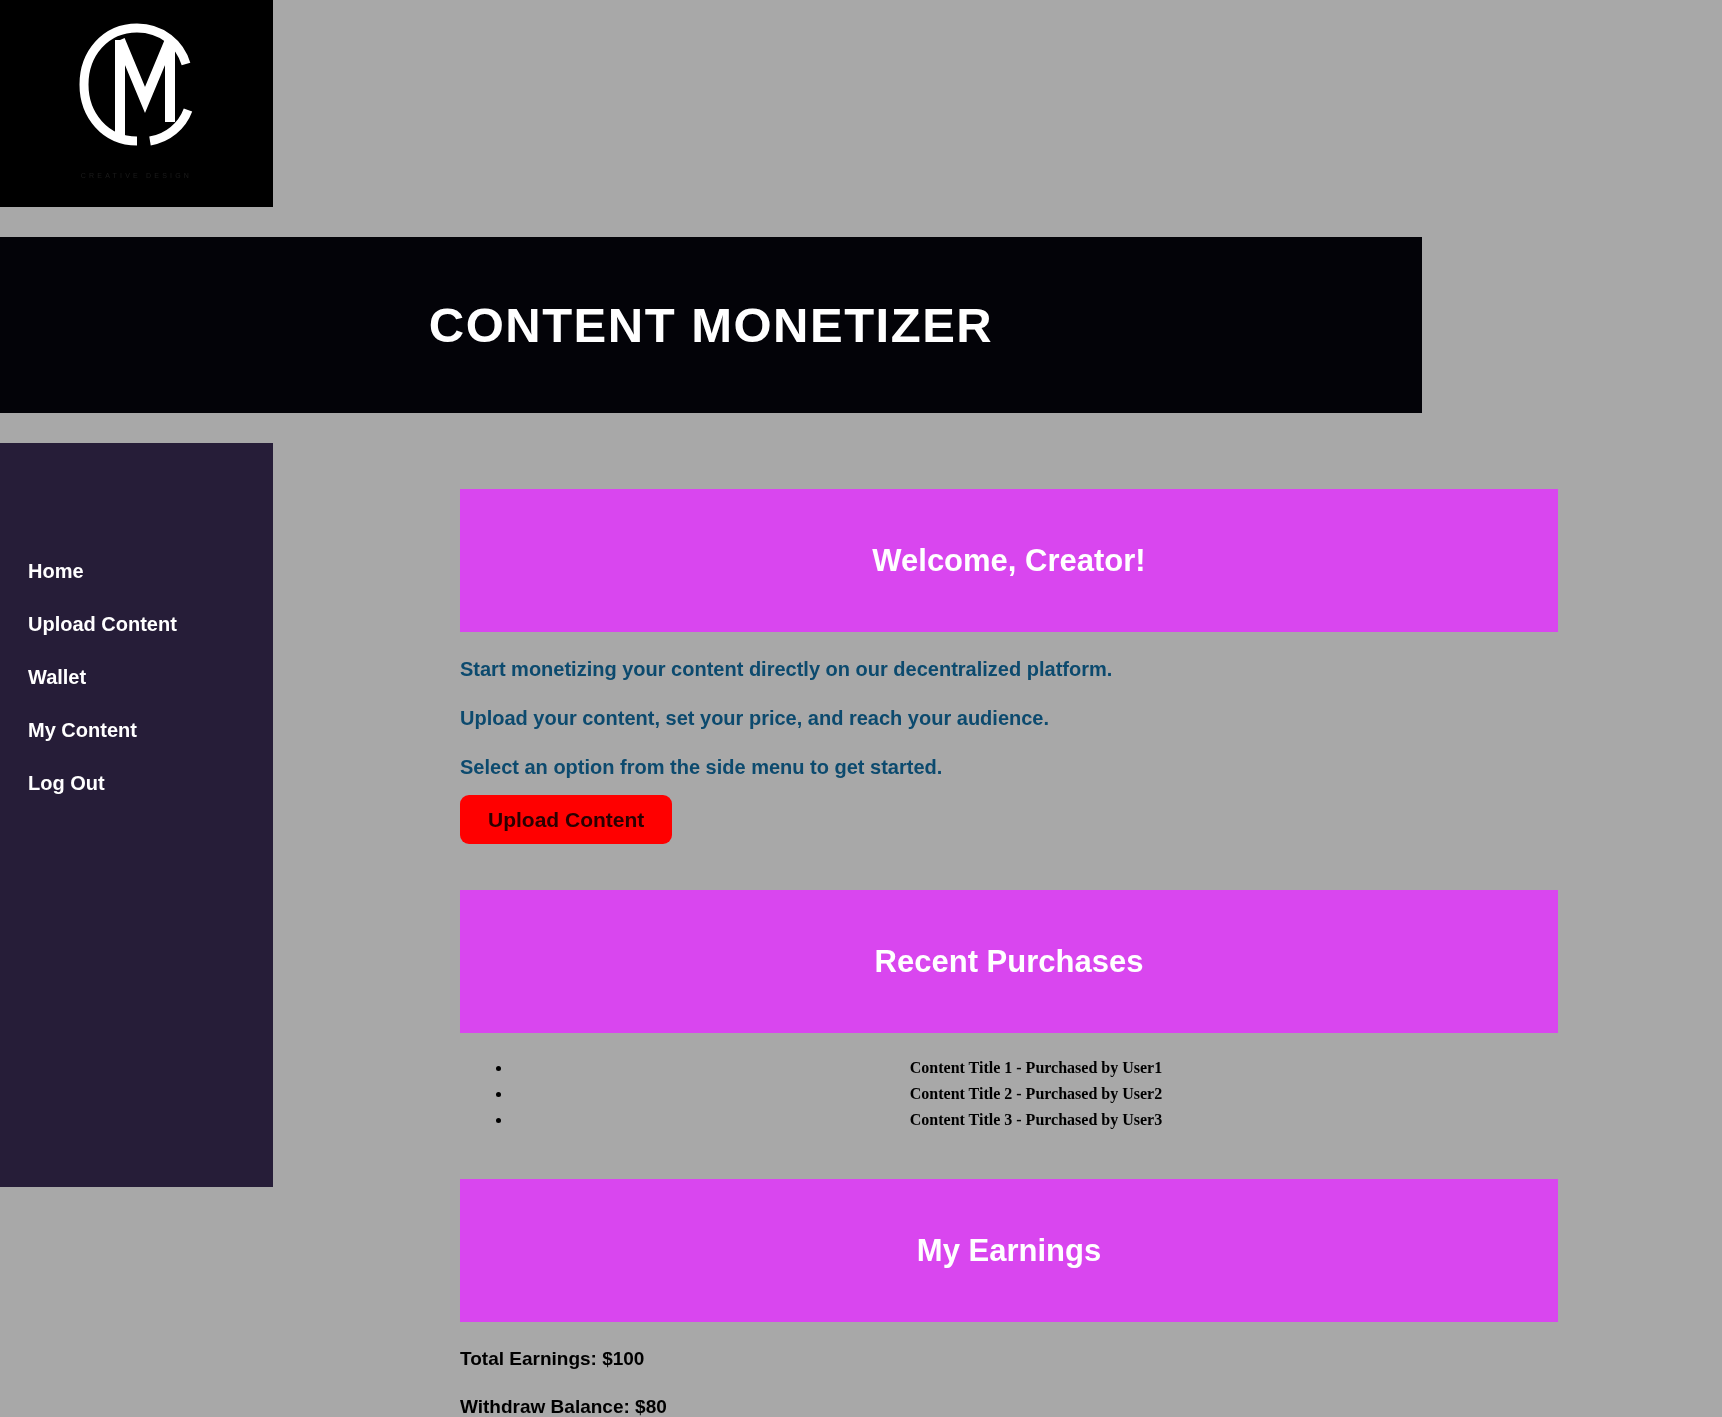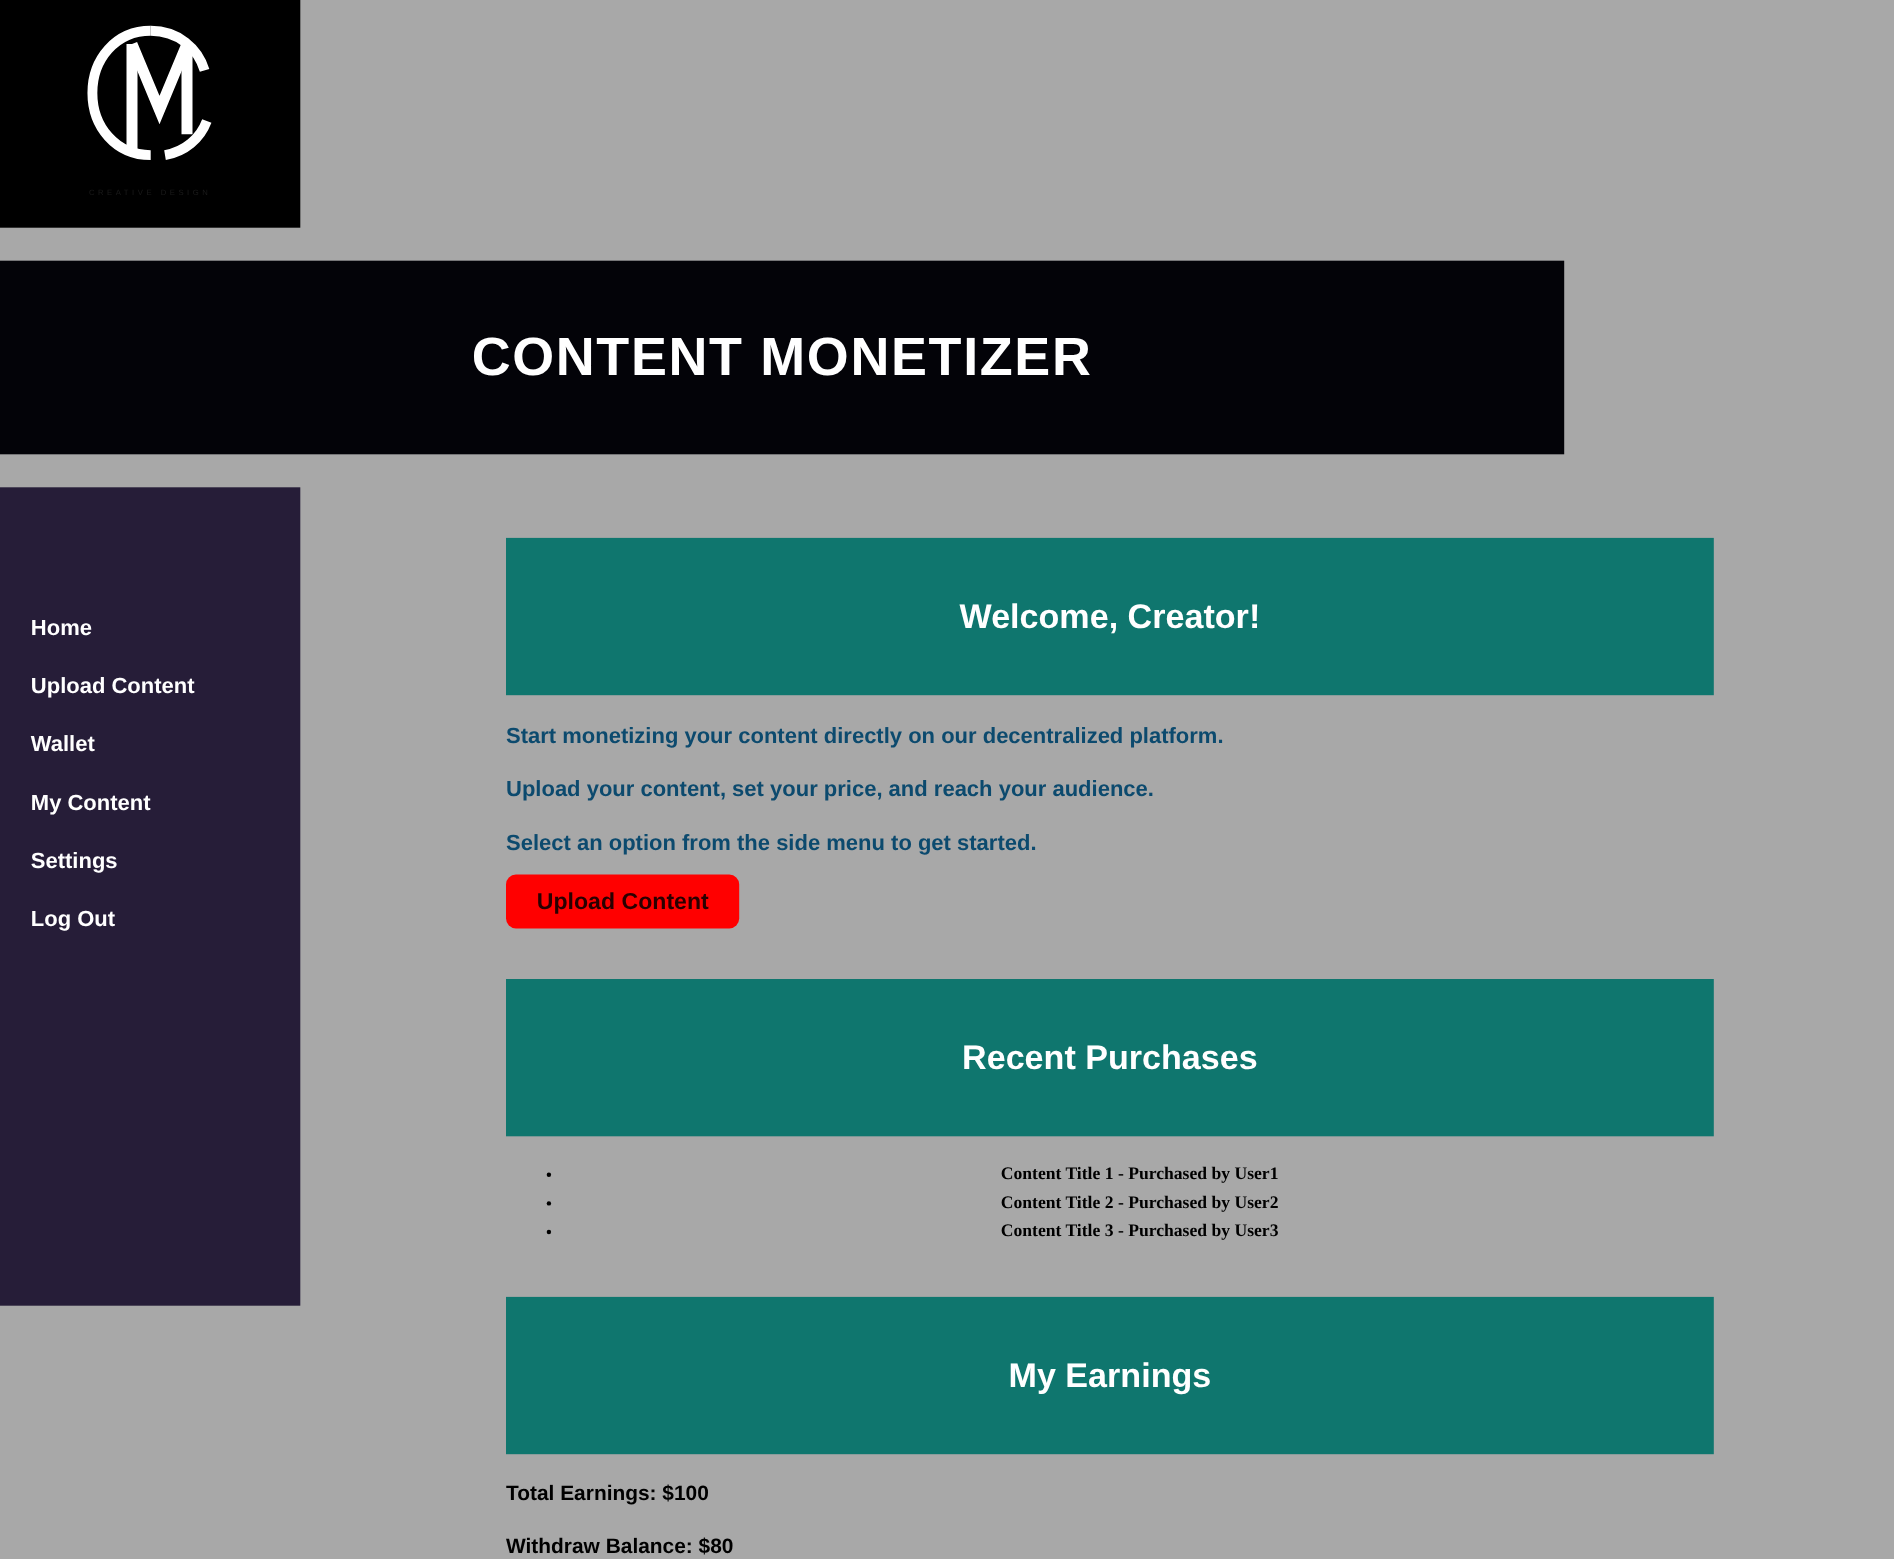--- a/index.html
+++ b/index.html
@@ -99,21 +99,21 @@
   }
 
   
   .main {
     position: absolute;
     left: 460px;
     top: 443px;
     width: 1100px;
   }
   .panel-head {
-    background: #0f766e;
+    background: #d946ef;
     width: 1098px;
     height: 143px;
     display: flex;
     align-items: center;
     justify-content: center;
     margin: 46px 0 0 0;
   }
   .panel-head:first-child { margin-top: 46px; }
   .panel-head h2 {
     margin: 0;
@@ -192,21 +192,20 @@
 <div class="title-bar">
   <h1>CONTENT MONETIZER</h1>
 </div>
 
 <nav class="sidebar">
   <ul class="nav-list">
     <li class="nav-item">Home</li>
     <li class="nav-item">Upload Content</li>
     <li class="nav-item">Wallet</li>
     <li class="nav-item">My Content</li>
-    <li class="nav-item">Settings</li>
     <li class="nav-item">Log Out</li>
   </ul>
 </nav>
 
 <main class="main">
 
   
   <div class="panel-head">
     <h2>Welcome, Creator!</h2>
   </div>

